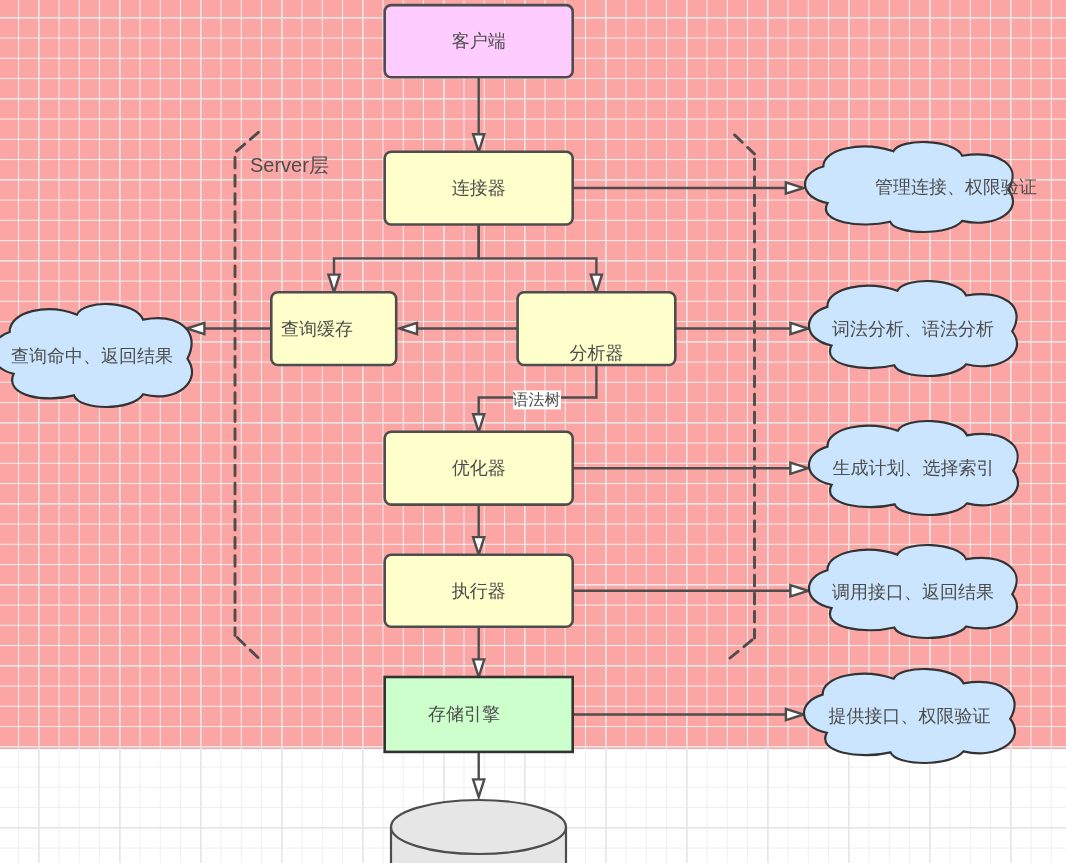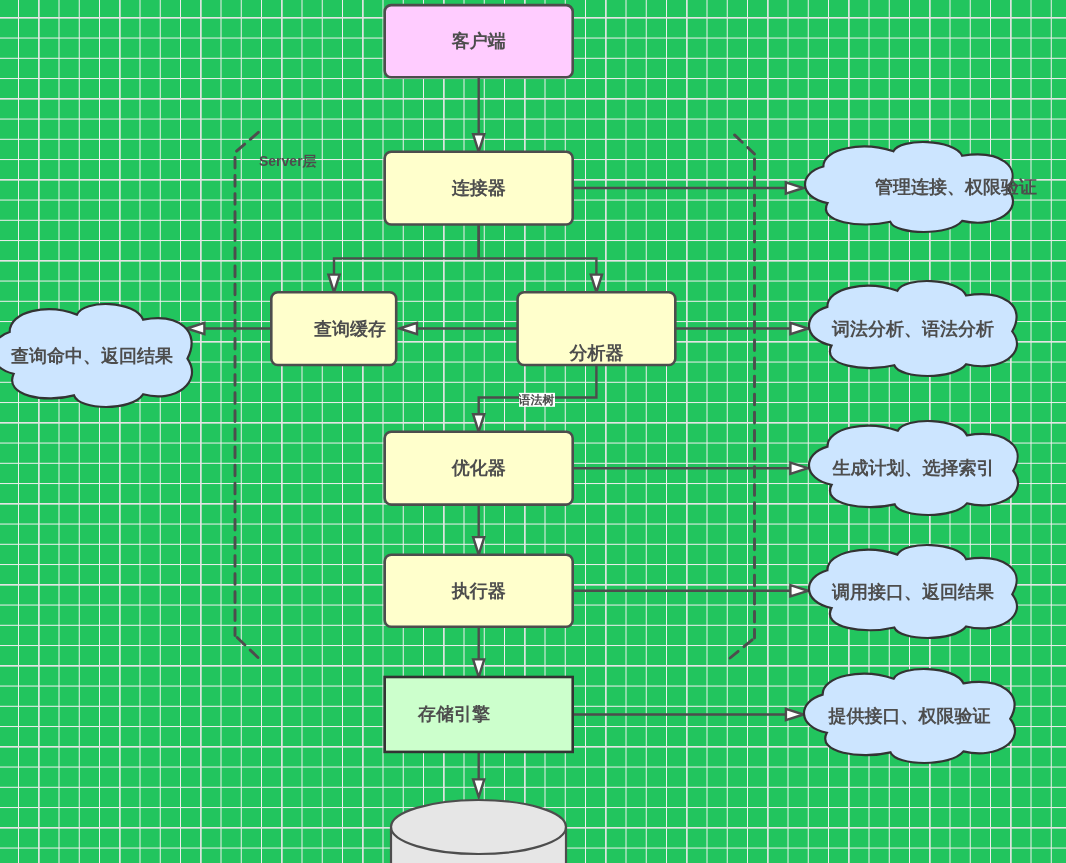--- a/index.html
+++ b/index.html
@@ -6,42 +6,40 @@
   html, body {
     margin: 0; padding: 0;
     -webkit-font-smoothing: antialiased;
     width: 1066px; height: 863px;
     overflow: hidden;
     background: #ffffff;
     font-family: "Liberation Sans", sans-serif;
   }
   #canvas {
     position: relative;
-    width: 1066px; height: 863px;
-    background-color: #22c55e;
-    font-weight: bold;
+    width: 1066px; height: 749px;
+    background-color: #fca5a5;
   }
   svg.layer { position:absolute; left:0; top:0; width:1066px; height:863px; }
   .node-label {
     position:absolute; font-size:18px; color:#4d4d4d; white-space:nowrap;
     text-align:center; line-height:1.25;
     transform:translate(-50%,-50%);
     letter-spacing:0px;
     filter:blur(0px);
   }
   .edge-label {
-    position:absolute; filter:blur(0px); font-size:12px; color:#4d4d4d; white-space:nowrap;
+    position:absolute; filter:blur(0px); font-size:16px; color:#4d4d4d; white-space:nowrap;
     line-height:1.2;
     transform:translate(-50%,-50%);
     background:#ffffff; padding:0 0px;
   }
   .anno-label {
-    position:absolute; filter:blur(0px); font-size:14px; color:#4d4d4d; white-space:nowrap;
+    position:absolute; filter:blur(0px); font-size:20px; color:#4d4d4d; white-space:nowrap;
     line-height:1.2;
-    margin-left:9px;
   }
 </style>
 </head>
 <body>
 
 <div id="canvas">
   <svg class="layer" id="grid-layer" viewBox="0 0 1066 863">
       <defs></defs>
       <g>
         <line x1="18.5" y1="0" x2="18.5" y2="863" stroke="#efefef" stroke-width="1"></line>
@@ -287,25 +285,25 @@
           <path d="M 235,635.5 L 258.5,658" fill="none" stroke="#4d4d4d" stroke-width="2.9" stroke-dasharray="10.7 7.4" stroke-dashoffset="-3" stroke-linecap="round"></path>
           <path d="M 732,132.5 L 754.5,154" fill="none" stroke="#4d4d4d" stroke-width="2.9" stroke-dasharray="10.7 7.4" stroke-dashoffset="-3.5" stroke-linecap="round"></path>
           <path d="M 754.5,154 L 754.5,638" fill="none" stroke="#4d4d4d" stroke-width="2.9" stroke-dasharray="10.7 7.4" stroke-dashoffset="-4.9" stroke-linecap="round"></path>
           <path d="M 754.5,638 L 730,658" fill="none" stroke="#4d4d4d" stroke-width="2.9" stroke-dasharray="10.7 7.4" stroke-dashoffset="-3" stroke-linecap="round"></path>
         </g>
       </g>
     </svg>
   <div id="labels">
       <div class="node-label" style="left: 478.7px; top: 41.15px;">客户端</div>
       <div class="node-label" style="left: 478.7px; top: 188.15px; text-align: right;">连接器</div>
-      <div class="node-label" style="left: 350px; top: 328.6px;">查询缓存</div>
+      <div class="node-label" style="left: 317px; top: 328.6px;">查询缓存</div>
       <div class="node-label" style="left: 596.45px; top: 328.6px; margin-top: 24px;">分析器</div>
       <div class="node-label" style="left: 478.7px; top: 468.2px;">优化器</div>
       <div class="node-label" style="left: 478.7px; top: 590.75px;">执行器</div>
-      <div class="node-label" style="left: 454px; top: 714.45px;">存储引擎</div>
+      <div class="node-label" style="left: 464px; top: 714.45px;">存储引擎</div>
       <div class="node-label" style="left: 956px; top: 187px;">管理连接、权限验证</div>
       <div class="node-label" style="left: 913px; top: 328.5px;">词法分析、语法分析</div>
       <div class="node-label" style="left: 92px; top: 355.5px;">查询命中、返回结果</div>
       <div class="node-label" style="left: 913.5px; top: 468px;">生成计划、选择索引</div>
       <div class="node-label" style="left: 913px; top: 591.5px; text-align: center;">调用接口、返回结果</div>
       <div class="node-label" style="left: 909.5px; top: 716px;">提供接口、权限验证</div>
       <div class="edge-label" style="left: 536.55px; top: 400px;">语法树</div>
       <div class="anno-label" style="left: 250px; top: 152.5px;">Server层</div>
     </div>
 </div>

